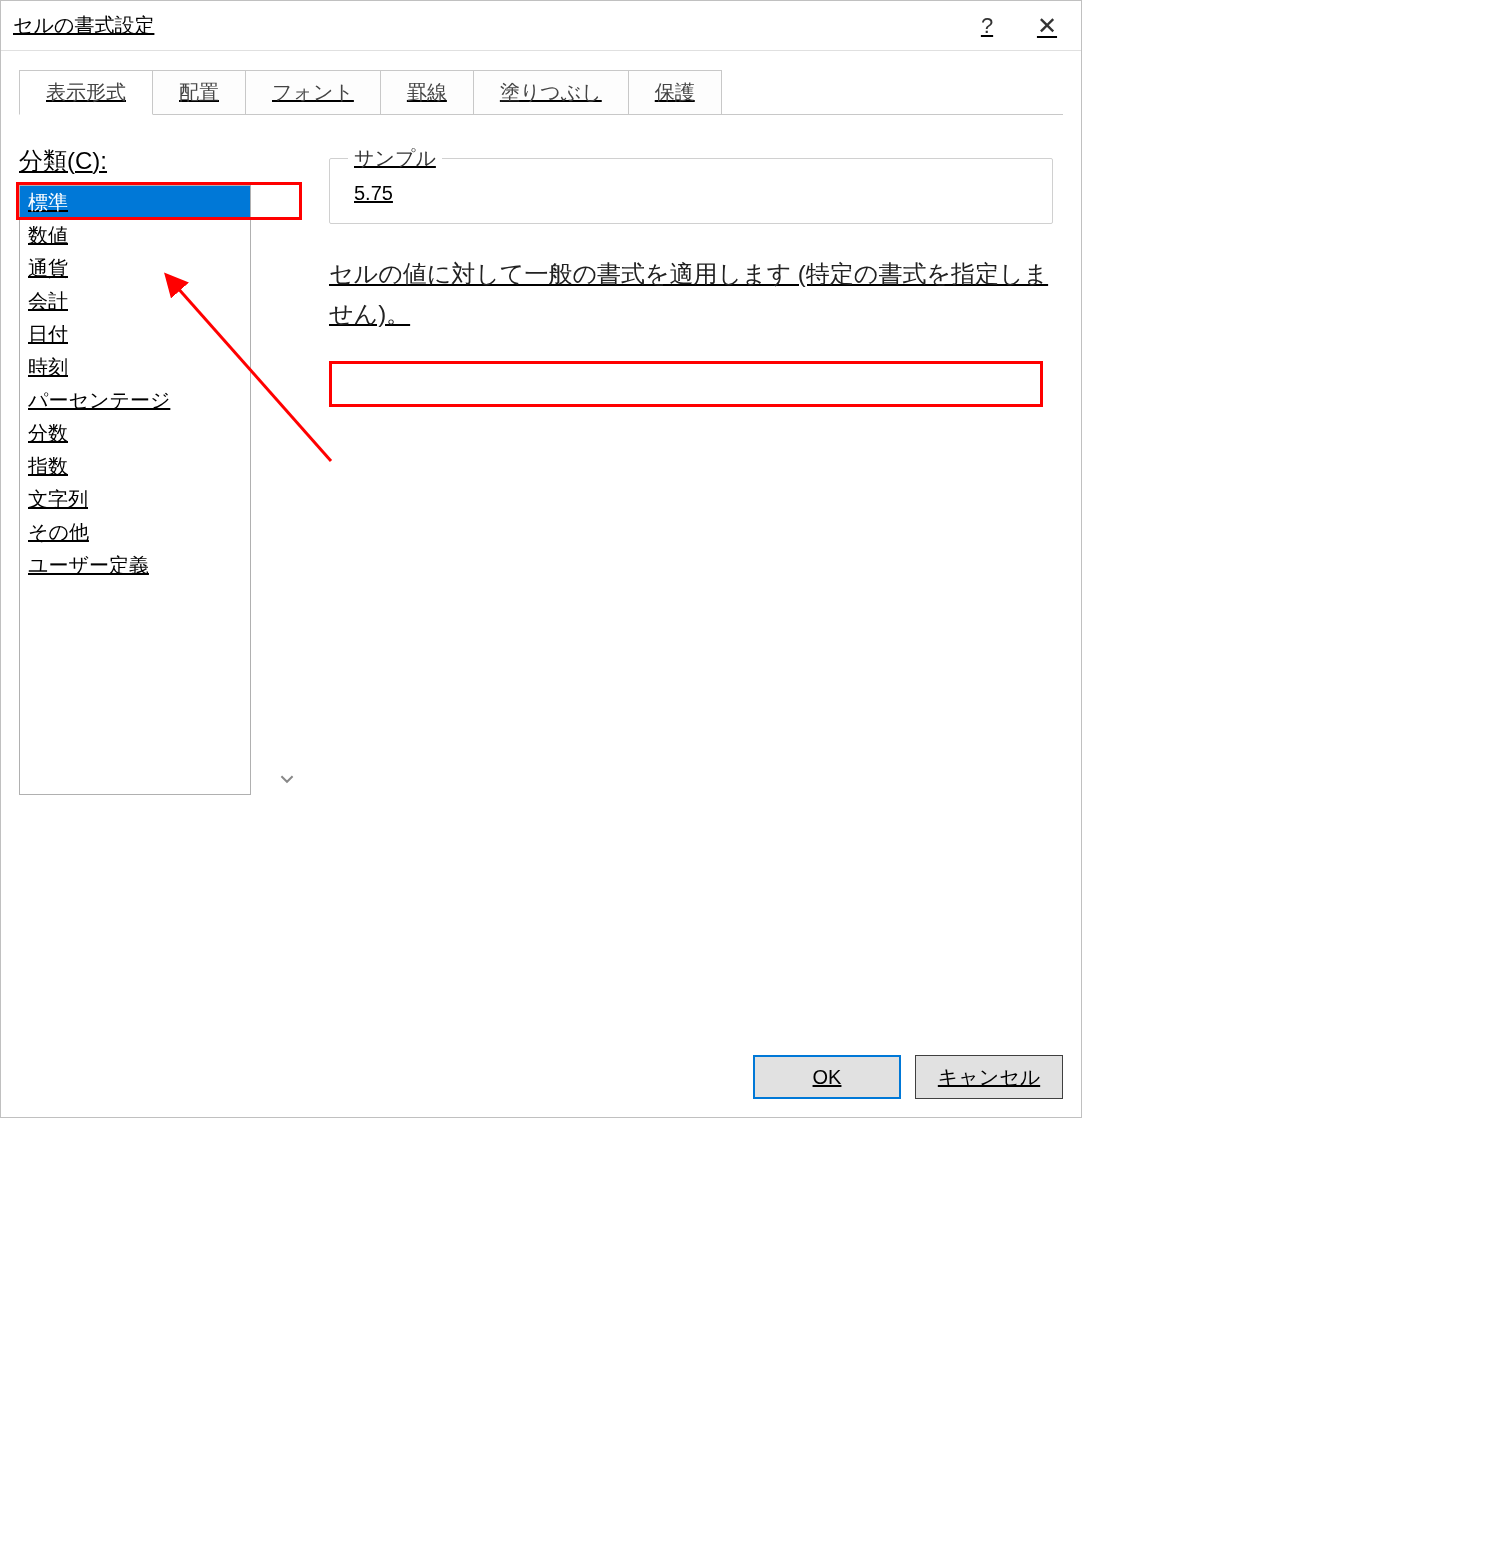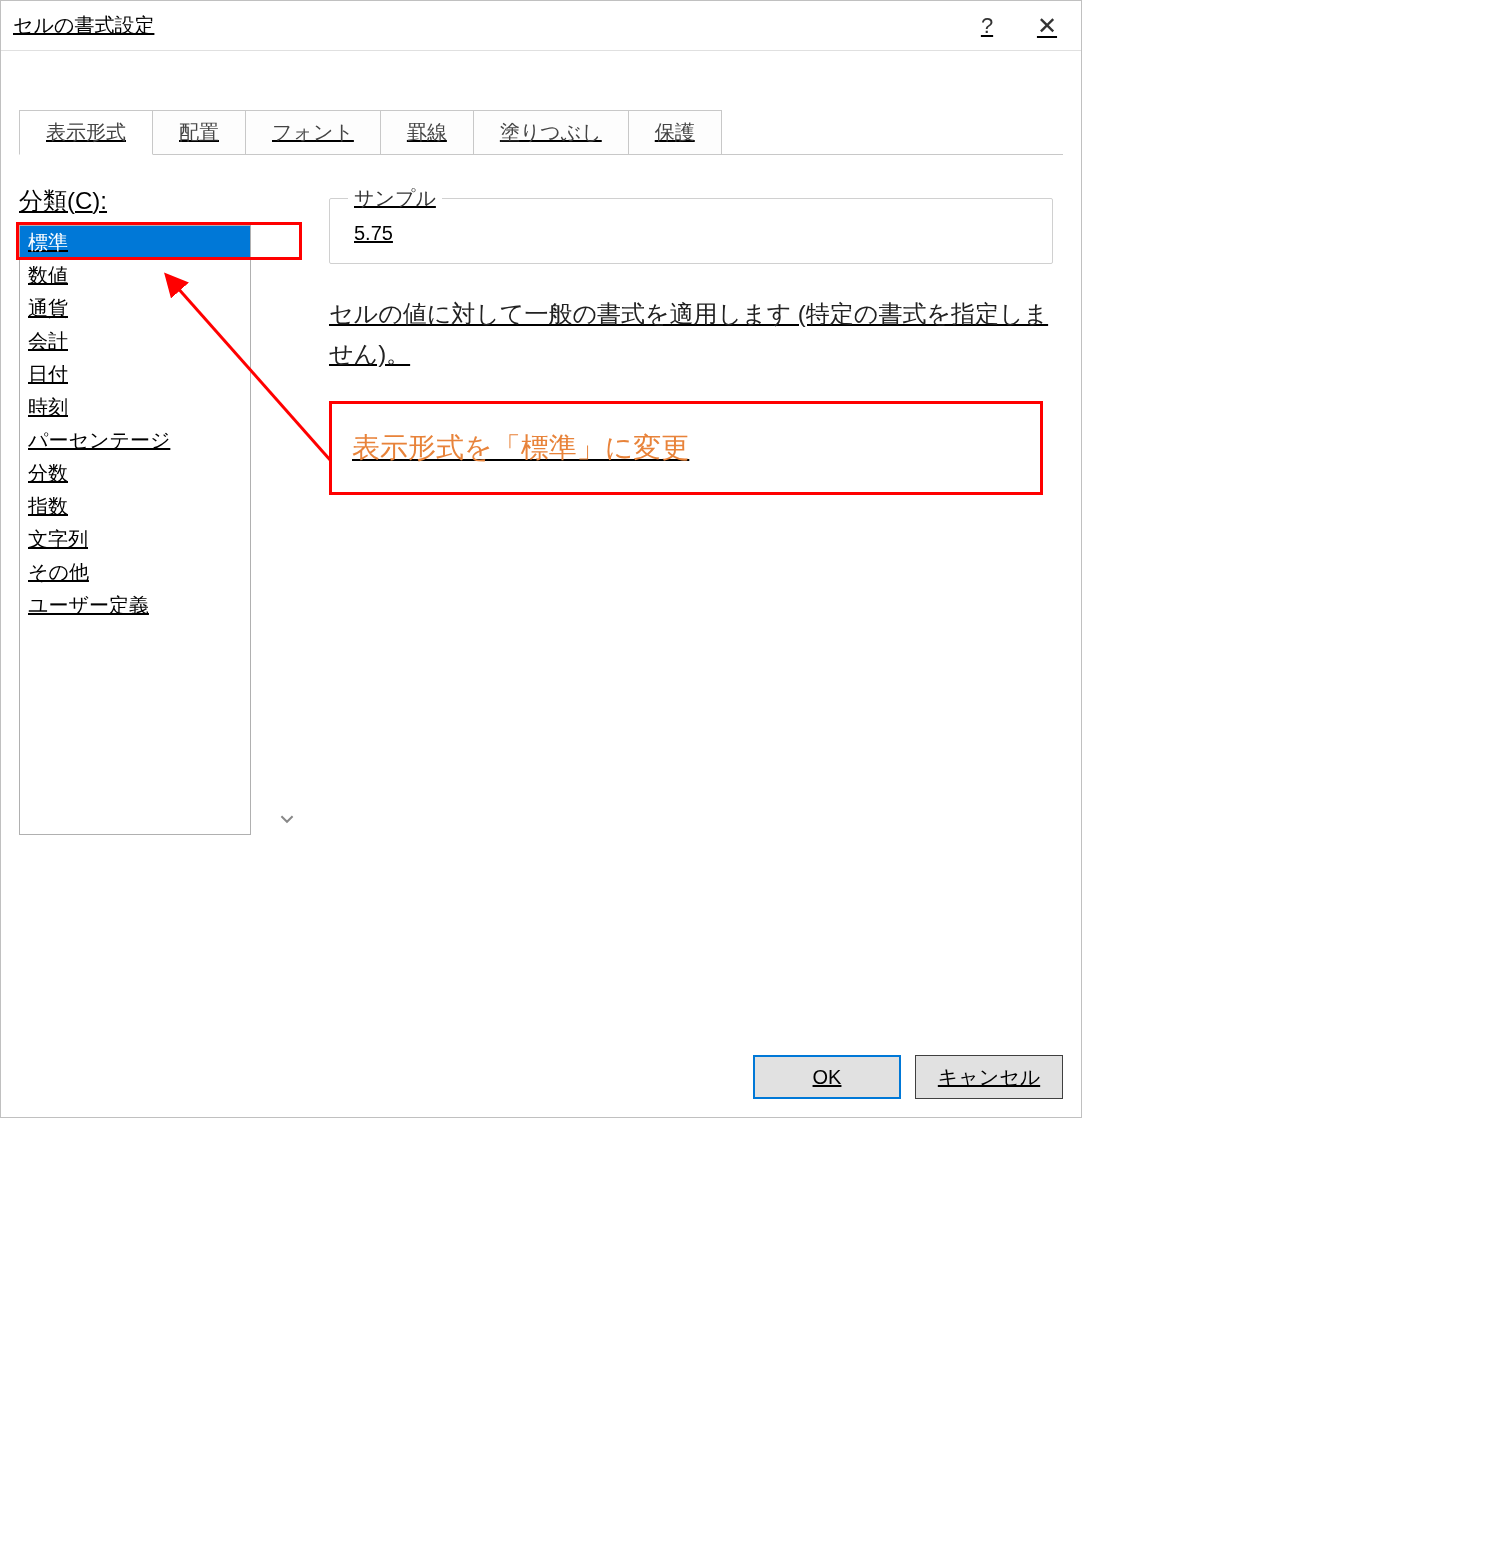--- a/index.html
+++ b/index.html
@@ -70,21 +70,20 @@
     .tab {
       padding: 8px 26px 8px 26px;
       font-size: 20px;
       border: 1px solid #c8c8c8;
       border-bottom: none;
       background: #ffffff;
       cursor: pointer;
       position: relative;
       top: 1px;
       color: #444;
-      margin-top: 40px;
     }
     .tab:not(.active) {
       background: #fdfdfd;
       border-bottom: 1px solid #c8c8c8;
     }
     .tab.active {
       background: #ffffff;
       border-bottom: 1px solid #ffffff;
     }
     .tab + .tab {
@@ -287,21 +286,20 @@
       </div>
 
       <div class="right-column">
         <fieldset class="sample-fieldset">
           <legend class="sample-legend">サンプル</legend>
           <div class="sample-value">5.75</div>
         </fieldset>
         <div class="description">セルの値に対して一般の書式を適用します (特定の書式を指定しません)。</div>
 
         <div class="callout">
-          <div>表示形式を「標準」に変更</div>
         </div>
       </div>
 
     </div>
 
     <svg class="arrow-svg">
       <defs>
         <marker id="arrowhead" markerWidth="8" markerHeight="8" refX="2" refY="4" orient="auto">
           <polygon points="0 0, 8 4, 0 8" fill="#ff0000"></polygon>
         </marker>

